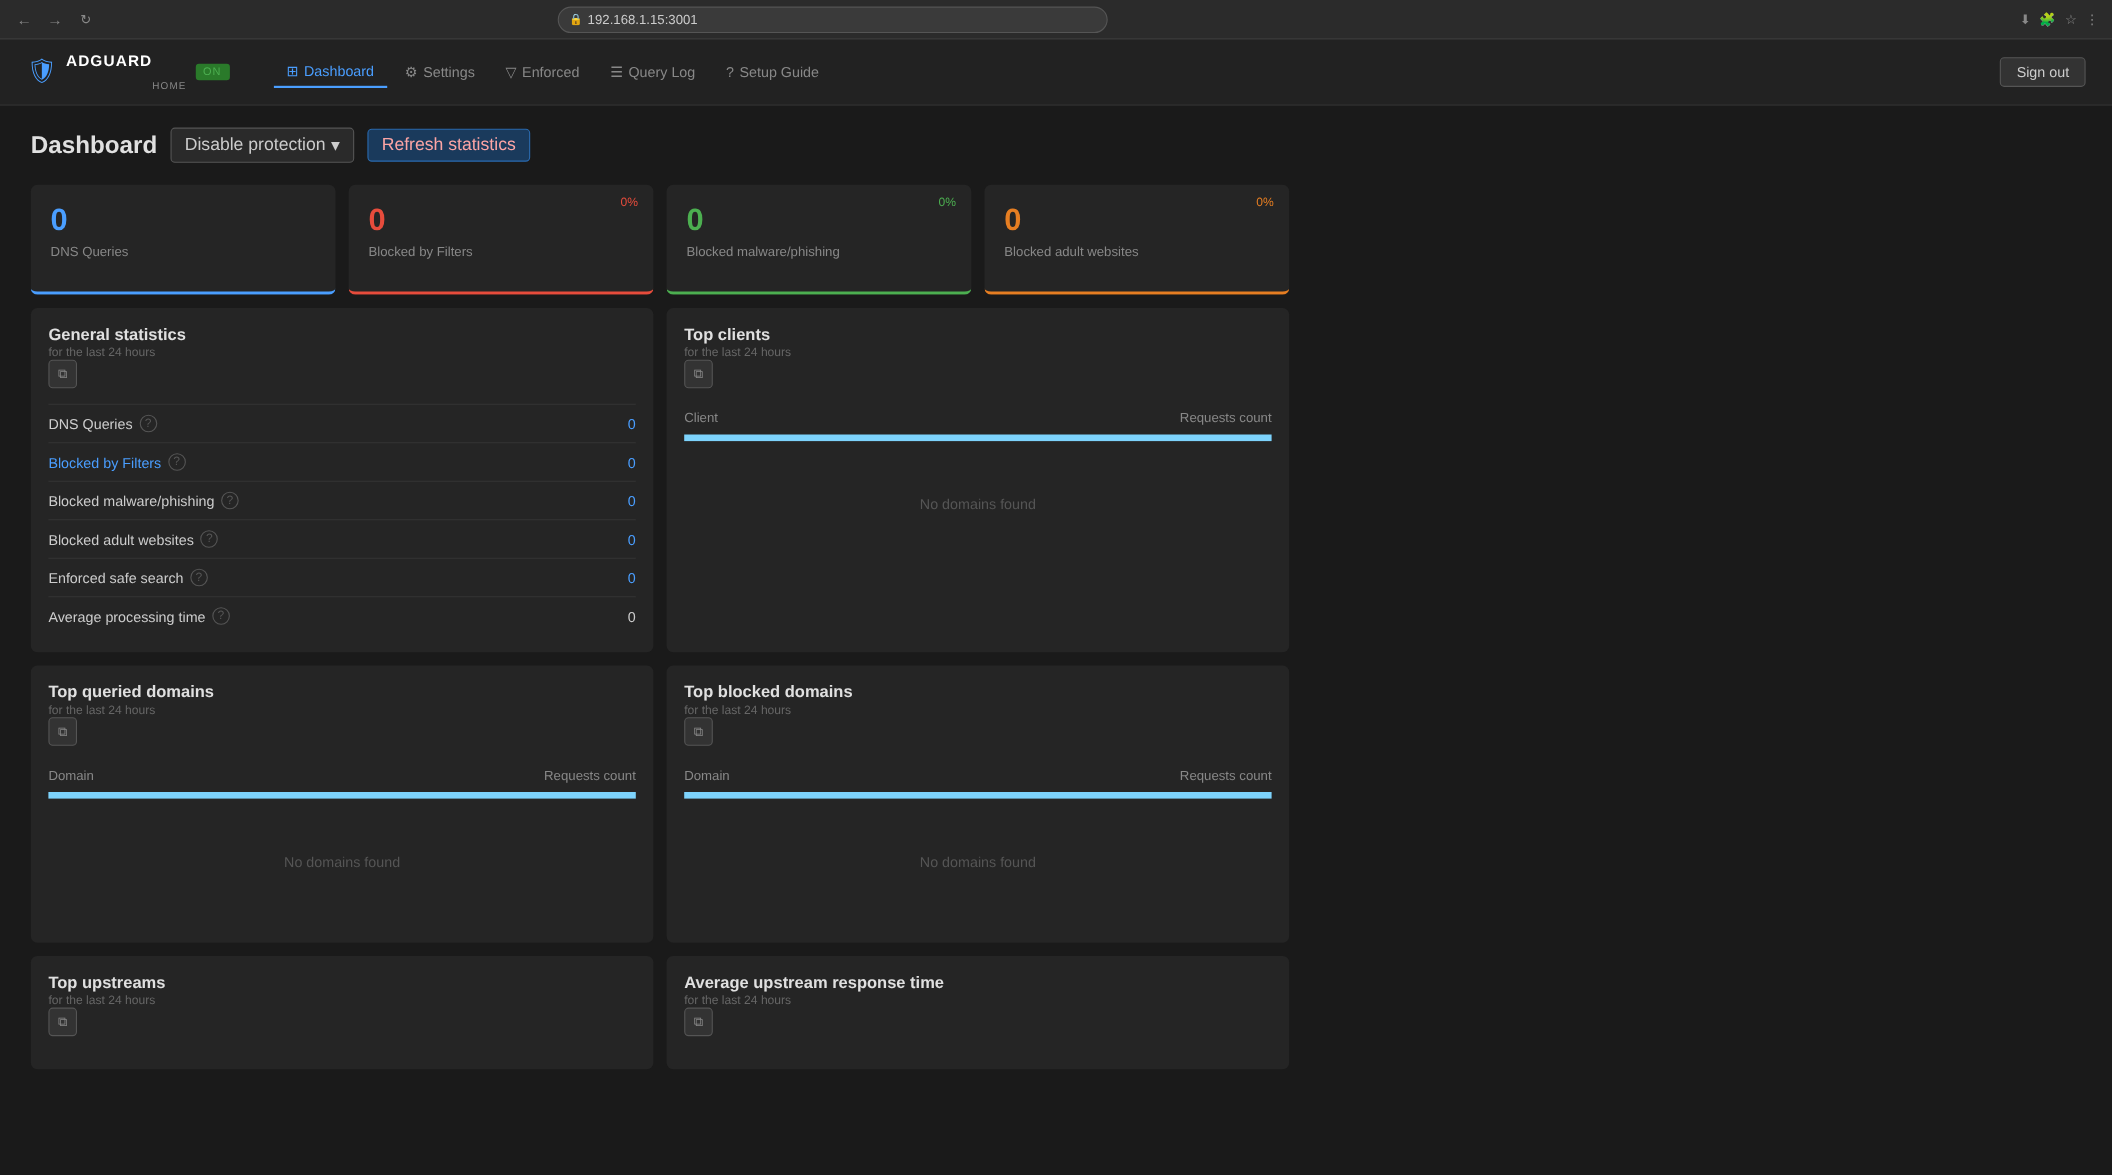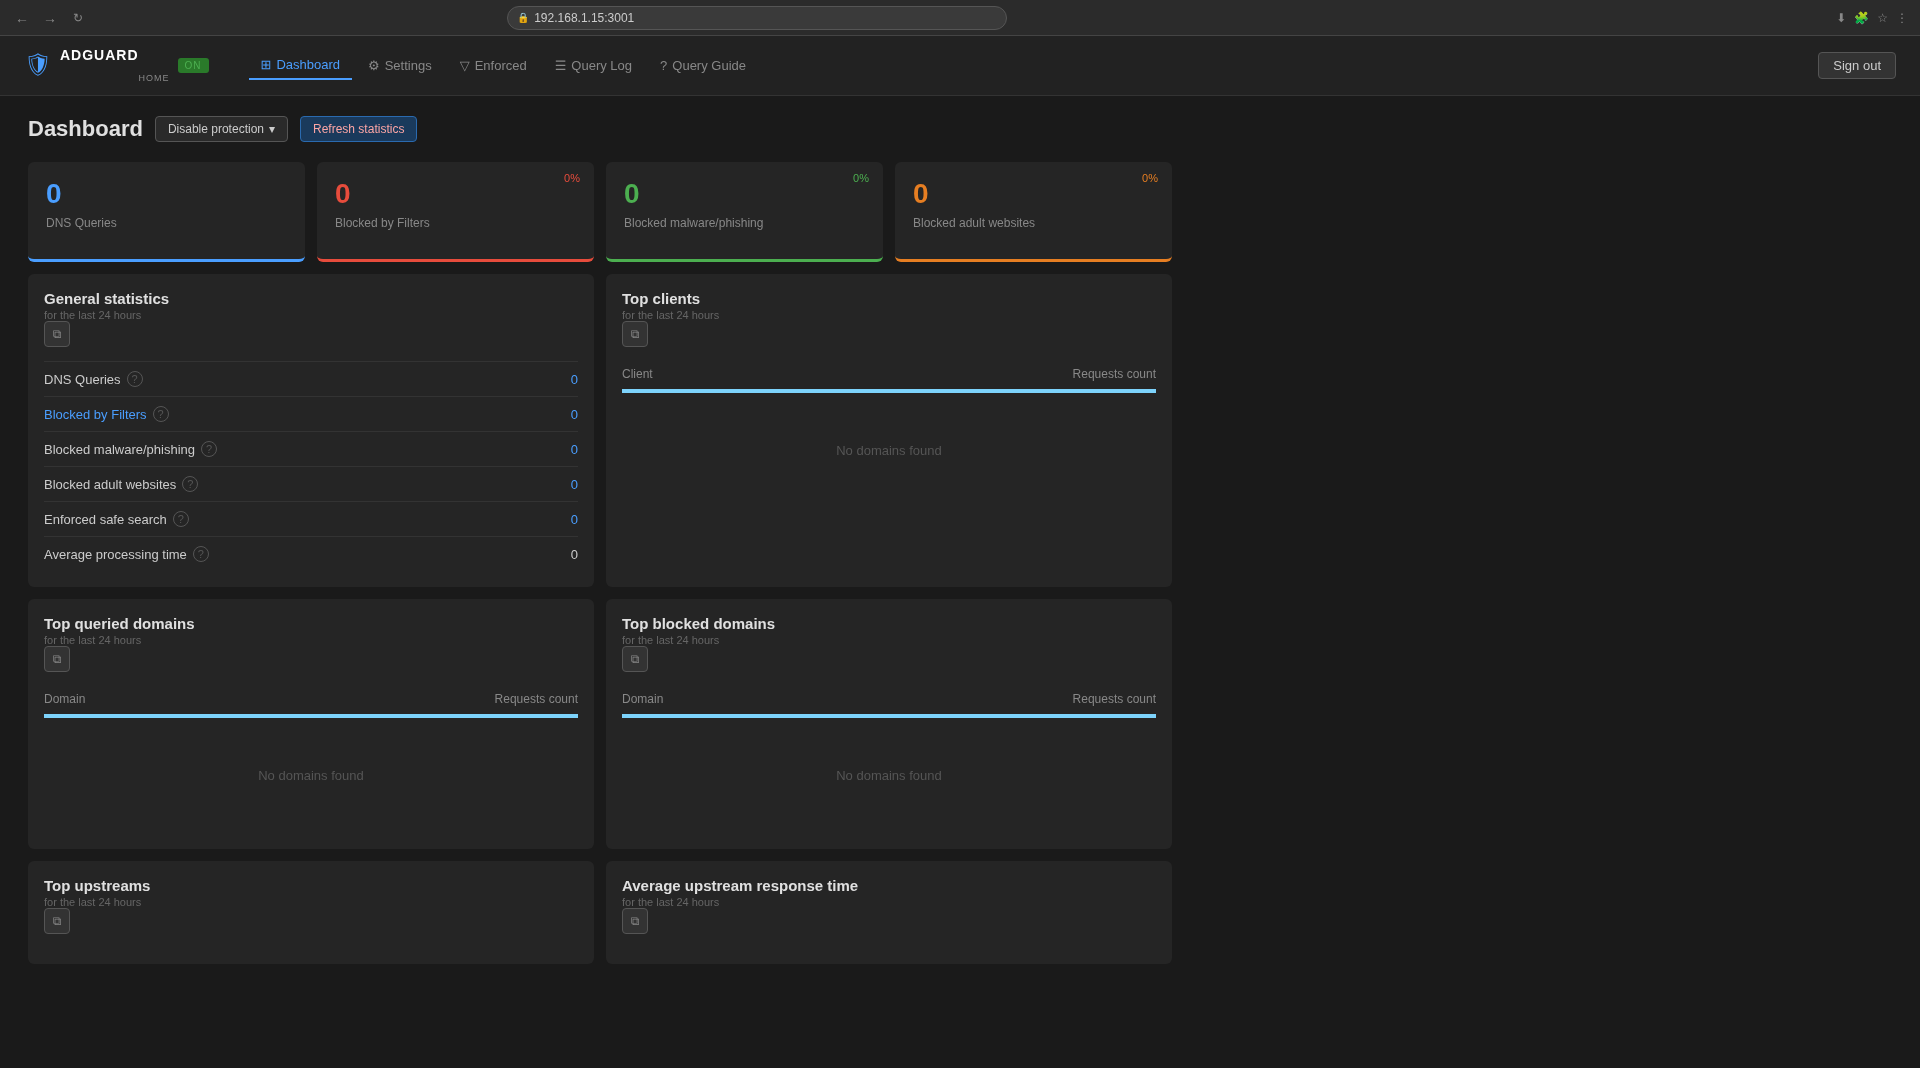--- a/index.html
+++ b/index.html
@@ -118,21 +118,21 @@
     .page-title {
       font-size: 22px; font-weight: 600; color: #e0e0e0;
     }
     .header-btn {
       background: #2a2a2a;
       border: 1px solid #555;
       color: #ccc;
       padding: 5px 12px;
       border-radius: 4px;
       cursor: pointer;
-      font-size: 12px;
+      font-size: 16px;
       display: flex; align-items: center; gap: 5px;
     }
     .header-btn.primary {
       background: #1a3a5c;
       border-color: #2a6aaf;
       color: #fca5a5;
     }
 
     
     .stats-cards {
@@ -224,21 +224,21 @@
     }
     .stats-row-value {
       color: #4a9eff; font-size: 13px; font-weight: 500;
     }
     .stats-row-value.plain { color: #ccc; }
 
     
     .data-table-header {
       display: flex; justify-content: space-between;
       padding: 6px 0 8px 0;
-      border-bottom: 4px solid #7dd3fc;
+      border-bottom: 6px solid #7dd3fc;
       color: #888; font-size: 12px;
     }
     .no-data-msg {
       text-align: center; color: #555; font-size: 13px;
       padding: 50px 0;
     }
 
     .mb12 { margin-bottom: 12px; }
   </style>
 </head>
@@ -282,21 +282,21 @@
     <a class="nav-link">
       <span>▽</span>
       <span>Enforced</span>
     </a>
     <a class="nav-link">
       <span>☰</span>
       <span>Query Log</span>
     </a>
     <a class="nav-link">
       <span>?</span>
-      <span>Query Guide</span>
+      <span>Setup Guide</span>
     </a>
   </nav>
 
   <button class="sign-out-btn">Sign out</button>
 </div>
 
 <div class="main-content">
 
   <div class="page-header">
     <h1 class="page-title">Dashboard</h1>

